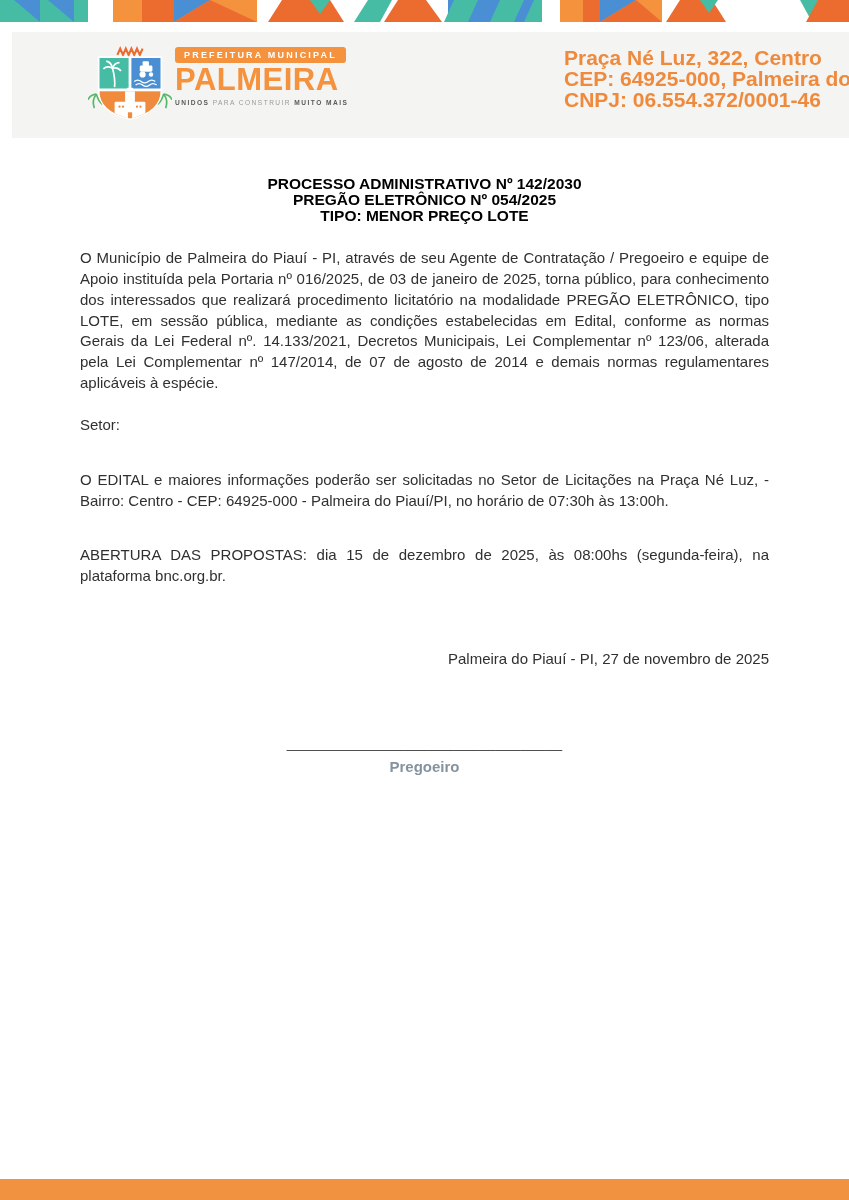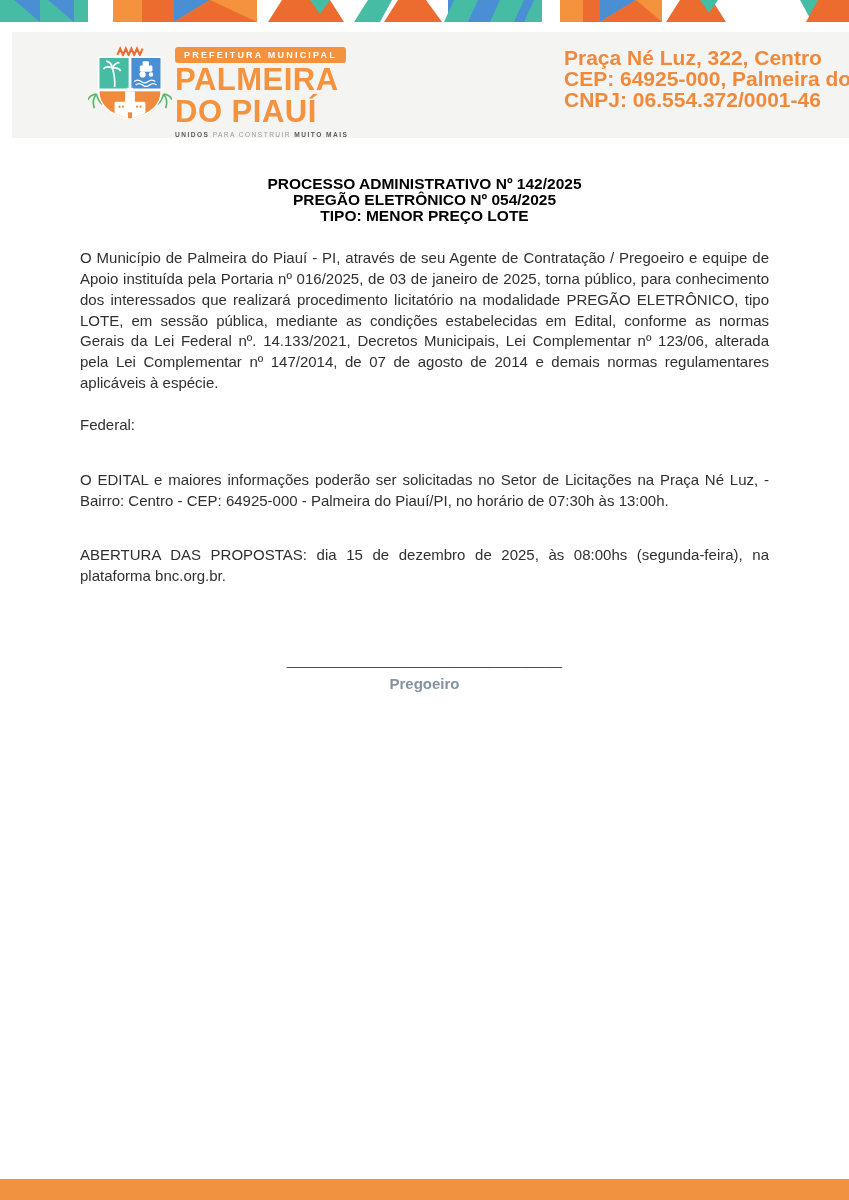--- a/index.html
+++ b/index.html
@@ -145,48 +145,48 @@
         <circle cx="50" cy="86" r="1.6" fill="#F08A3C"></circle>
         <circle cx="70" cy="86" r="1.6" fill="#F08A3C"></circle>
         <circle cx="75" cy="86" r="1.6" fill="#F08A3C"></circle>
       </g>
     </g>
   </svg>
 
   <div class="logo-text">
     <span class="logo-badge">PREFEITURA MUNICIPAL</span>
     <div class="logo-title">PALMEIRA</div>
-    <div class="logo-title">DO PIAUÍ</div>
     <div class="logo-tagline"><b>UNIDOS</b><span> PARA CONSTRUIR </span><b>MUITO MAIS</b></div>
   </div>
 
   <div class="contact">
     <div>Praça Né Luz, 322, Centro</div>
     <div>CEP: 64925-000, Palmeira do Piauí-PI</div>
     <div>CNPJ: 06.554.372/0001-46</div>
   </div>
 </header>
 
 <main class="doc">
   <div class="doc-title">
-    <div>PROCESSO ADMINISTRATIVO Nº 142/2025</div>
+    <div>PROCESSO ADMINISTRATIVO Nº 142/2030</div>
     <div>PREGÃO ELETRÔNICO Nº 054/2025</div>
     <div>TIPO: MENOR PREÇO LOTE</div>
   </div>
 
   <p class="para first">O Município de Palmeira do Piauí - PI, através de seu Agente de Contratação / Pregoeiro e equipe de Apoio instituída pela Portaria nº 016/2025, de 03 de janeiro de 2025, torna público, para conhecimento dos interessados que realizará procedimento licitatório na modalidade PREGÃO ELETRÔNICO, tipo LOTE, em sessão pública, mediante as condições estabelecidas em Edital, conforme as normas Gerais da Lei Federal nº. 14.133/2021, Decretos Municipais, Lei Complementar nº 123/06, alterada pela Lei Complementar nº 147/2014, de 07 de agosto de 2014 e demais normas regulamentares aplicáveis à espécie.</p>
 
   <div class="objeto-block">
-    <div>Federal:</div>
+    <div>Setor:</div>
   </div>
 
   <p class="para">O EDITAL e maiores informações poderão ser solicitadas no Setor de Licitações na Praça Né Luz, - Bairro: Centro - CEP: 64925-000 - Palmeira do Piauí/PI, no horário de 07:30h às 13:00h.</p>
 
   <p class="para">ABERTURA DAS PROPOSTAS: dia 15 de dezembro de 2025, às 08:00hs (segunda-feira), na plataforma bnc.org.br.</p>
 
+  <div class="date-line">Palmeira do Piauí - PI, 27 de novembro de 2025</div>
 
   <div class="sig-block">
     <div class="sig-rule">_________________________________</div>
     <div class="sig-role">Pregoeiro</div>
   </div>
 </main>
 
 <div class="bottom-bar"></div>
 
 </body></html>

